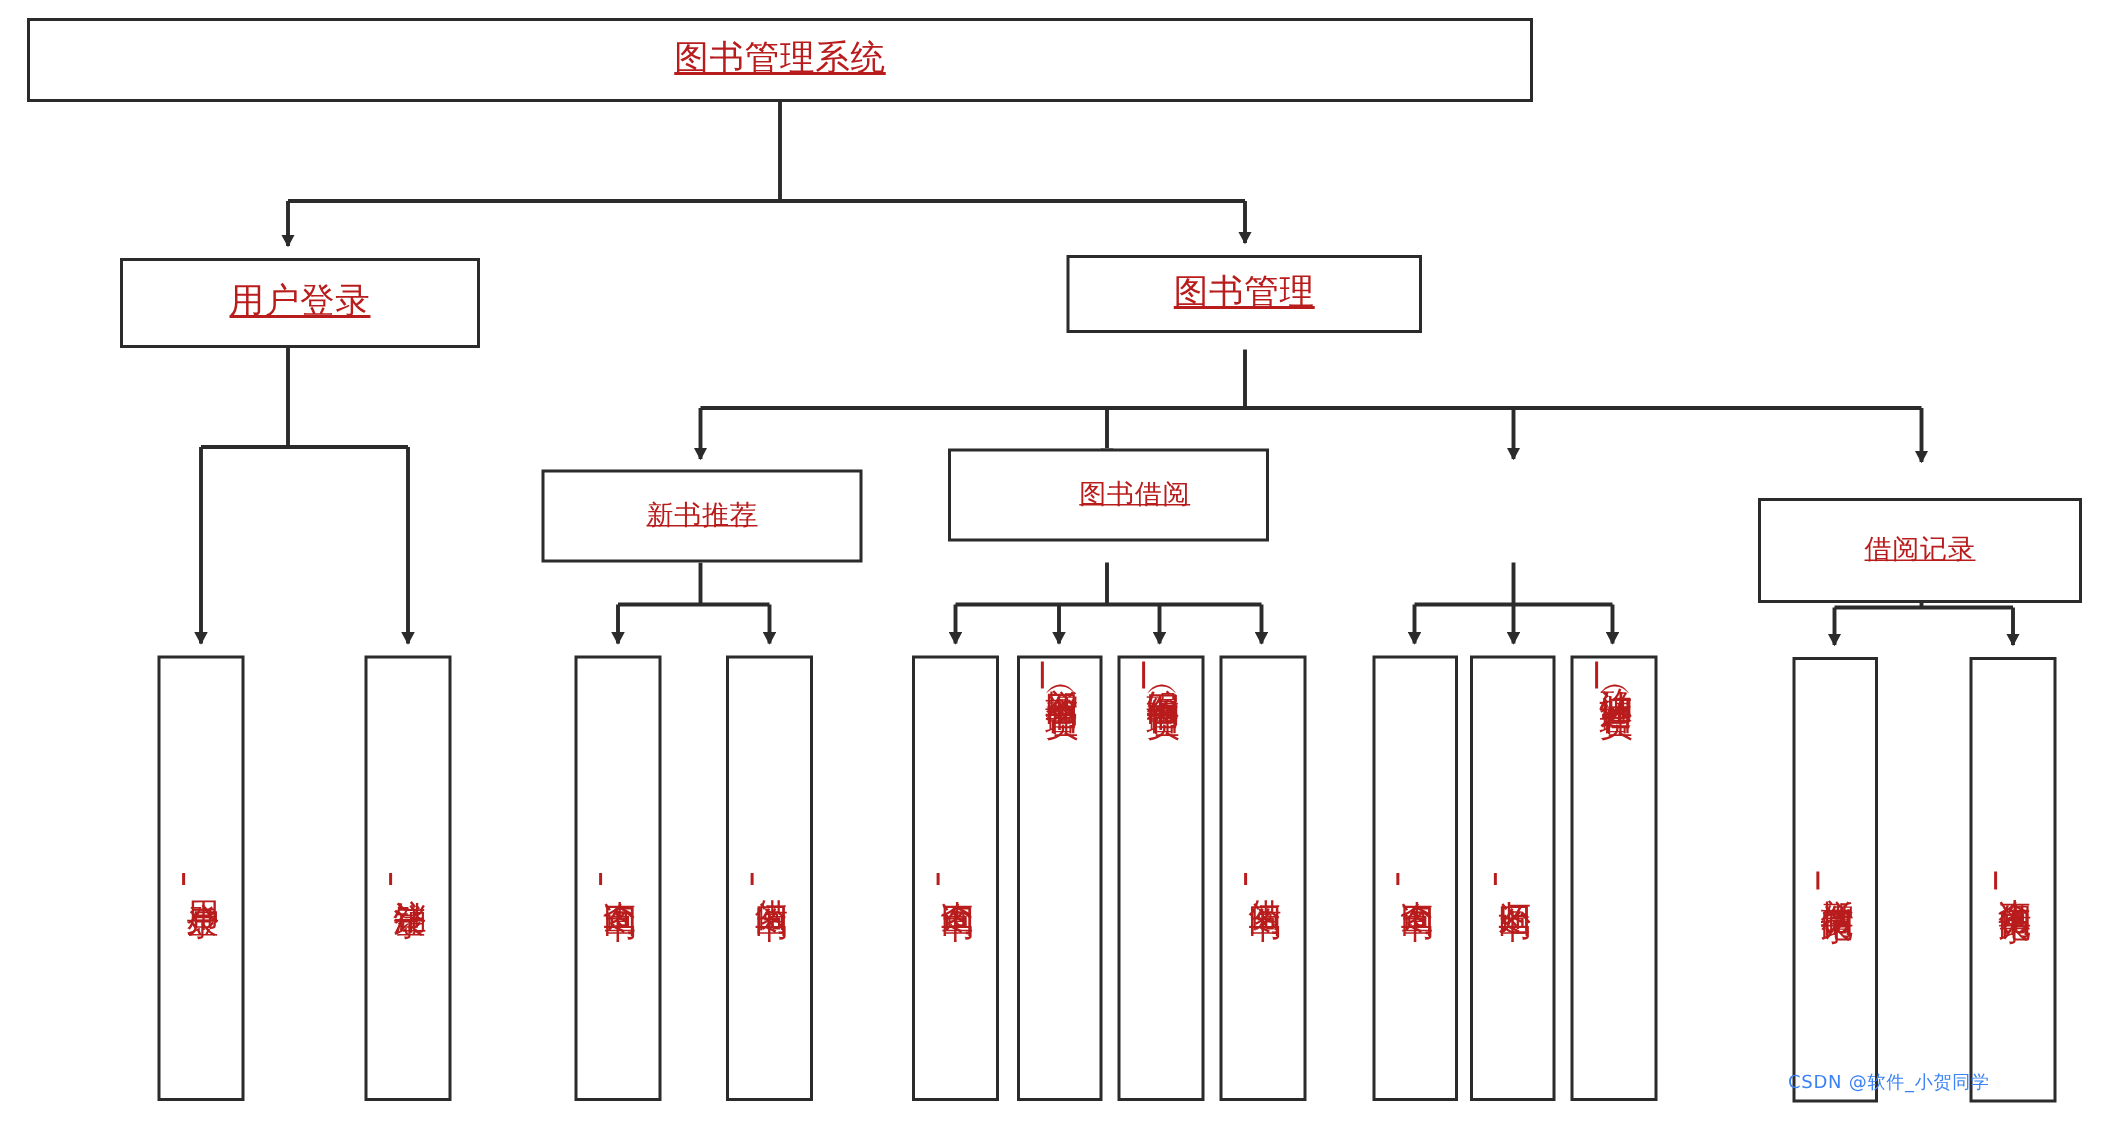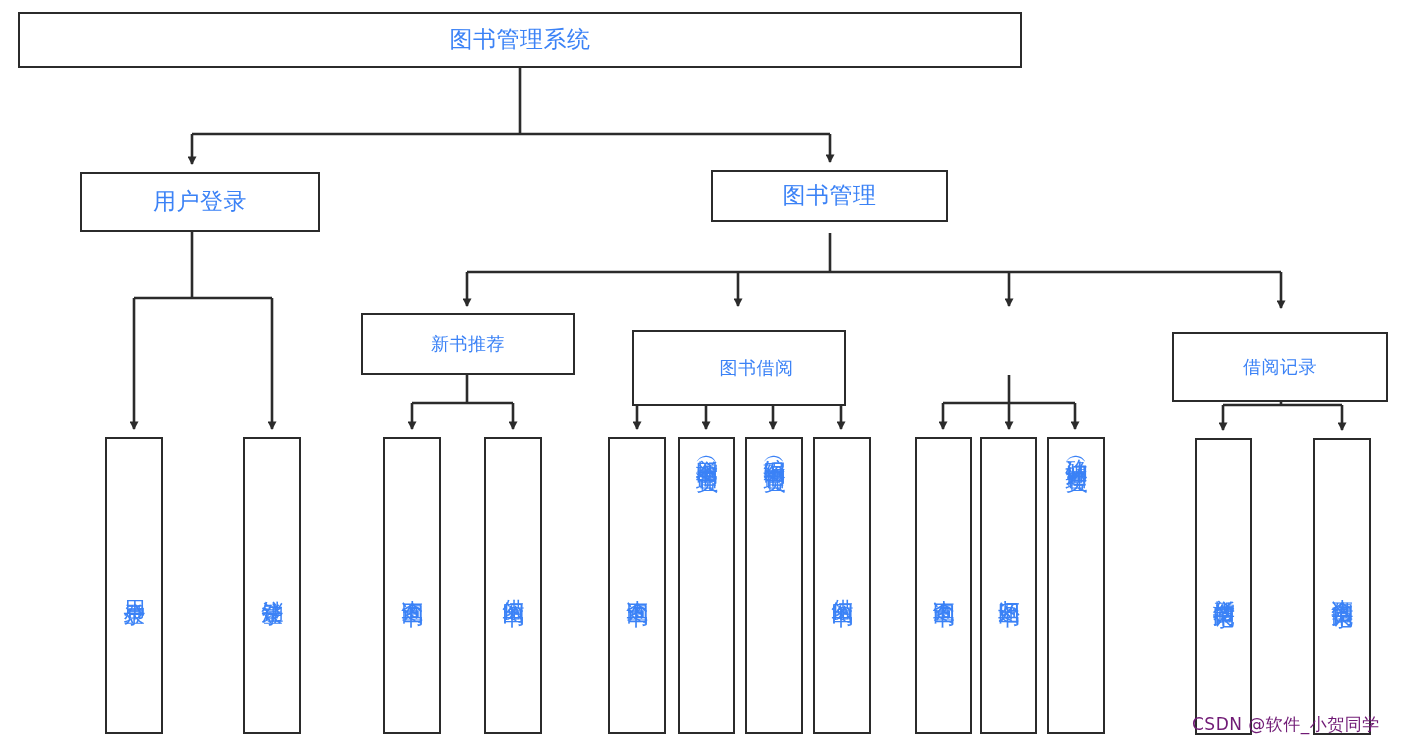--- a/index.html
+++ b/index.html
@@ -30,25 +30,26 @@
     position: absolute;
     box-sizing: border-box;
     background: #ffffff;
     border: 2px solid #2b2b2b;
     display: flex;
     align-items: center;
     justify-content: center;
     overflow: hidden;
   }
   .node-label {
-    color: #3b82f6;
+    color: #b91c1c;
     line-height: 1.12;
     text-align: right;
     white-space: nowrap;
     letter-spacing: 0.5px;
+    text-decoration: underline;
   }
   .node-level0 .node-label { font-size: 23px; }
   .node-level1 .node-label { font-size: 23px; }
   .node-level2 .node-label { font-size: 18px; }
   .node-leaf {
     align-items: center;
     justify-content: center;
   }
   .node-leaf .node-label {
     writing-mode: vertical-rl;
@@ -57,22 +58,22 @@
     line-height: 1.22;
     letter-spacing: 2px;
     white-space: nowrap;
   }
   .node-leaf.leaf-top .node-label {
     align-self: flex-start;
     margin-top: 2px;
   }
   .watermark {
     position: absolute;
-    color: #701a75;
-    font-size: 17px;
+    color: #3b82f6;
+    font-size: 12px;
     white-space: nowrap;
     letter-spacing: 0.5px;
     pointer-events: none;
   }
 </style>
 </head>
 <body>
 
 <div id="diagram-root">
 
@@ -138,21 +139,21 @@
   </div>
 
   <div class="node-box node-level1" style="left:711px; top:170px; width:237px; height:52px;">
     <span class="node-label">图书管理</span>
   </div>
 
   <div class="node-box node-level2" style="left:361px; top:313px; width:214px; height:62px;">
     <span class="node-label">新书推荐</span>
   </div>
 
-  <div class="node-box node-level2" style="left:632px; top:330px; width:214px; height:76px;padding-left:35px;">
+  <div class="node-box node-level2" style="left:632px; top:299px; width:214px; height:62px;padding-left:35px;">
     <span class="node-label">图书借阅</span>
   </div>
 
 
   <div class="node-box node-level2" style="left:1172px; top:332px; width:216px; height:70px;">
     <span class="node-label">借阅记录</span>
   </div>
 
   <div class="node-box node-leaf" style="left:105px; top:437px; width:58px; height:297px;">
     <span class="node-label">用户登录</span>

